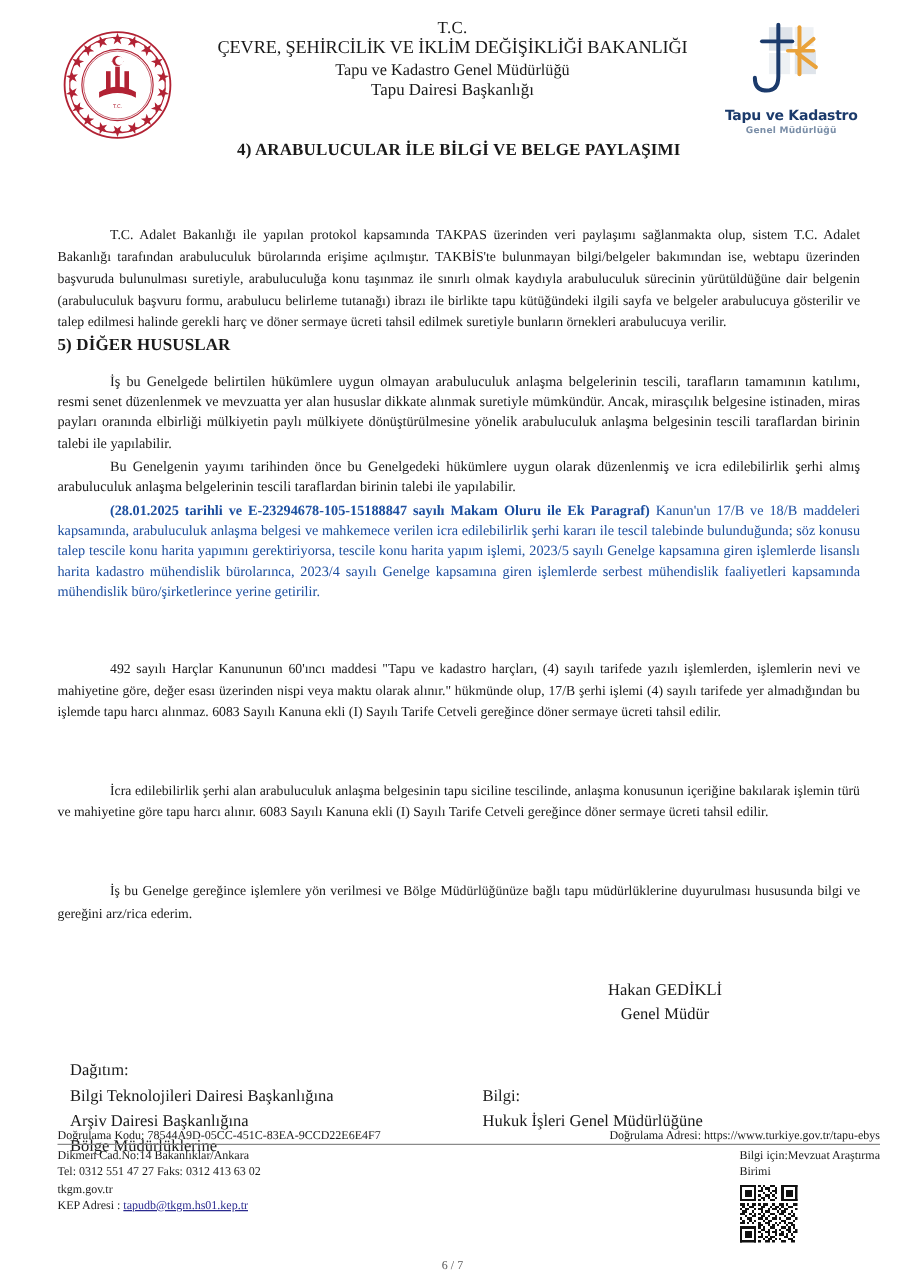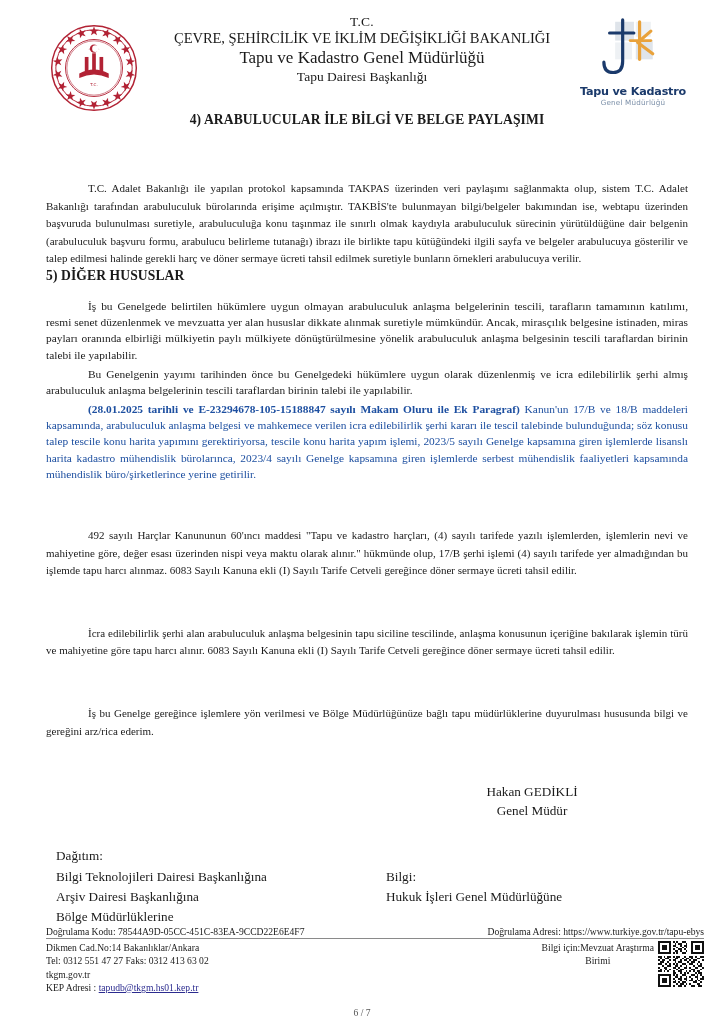--- a/index.html
+++ b/index.html
@@ -51,21 +51,21 @@
   .ht-tc {
     font-size: 13.5px;
     letter-spacing: 0.2px;
   }
   .ht-ministry {
     font-size: 14.6px;
     letter-spacing: -0.1px;
     white-space: nowrap;
   }
   .ht-gm {
-    font-size: 17px;
+    font-size: 13px;
   }
   .ht-dept {
     font-size: 13.5px;
   }
 
   
   .content {
     padding: 0 36px 0 46px;
   }
   h2.section {
@@ -139,24 +139,25 @@
   }
   .footer-body {
     display: flex;
     justify-content: space-between;
     align-items: flex-start;
     font-size: 9.6px;
     line-height: 1.38;
   }
   .footer-left div { white-space: nowrap; }
   .footer-right {
-    text-align: center;
+    text-align: left;
     display: flex;
     align-items: flex-start;
     gap: 4px;
+    flex-direction: column;
   }
   .footer-info { padding-top: 1px; line-height: 1.3; }
   .kep-link {
     color: #2b2b8f;
     text-decoration: underline;
   }
   .qr {
     width: 46px;
     height: 46px;
     flex: 0 0 46px;
@@ -178,20 +179,21 @@
     font-size: 11.2px;
     color: #1b3a6b;
     letter-spacing: -0.2px;
     margin-top: 1px;
   }
   .tk-sub {
     font-family: "DejaVu Sans", sans-serif;
     font-size: 7.2px;
     color: #7b8fa8;
     letter-spacing: 0.2px;
+    font-weight: bold;
   }
 </style>
 </head>
 <body>
 
 <div class="page">
 
   <div class="header">
 
     <div class="logo-left">

